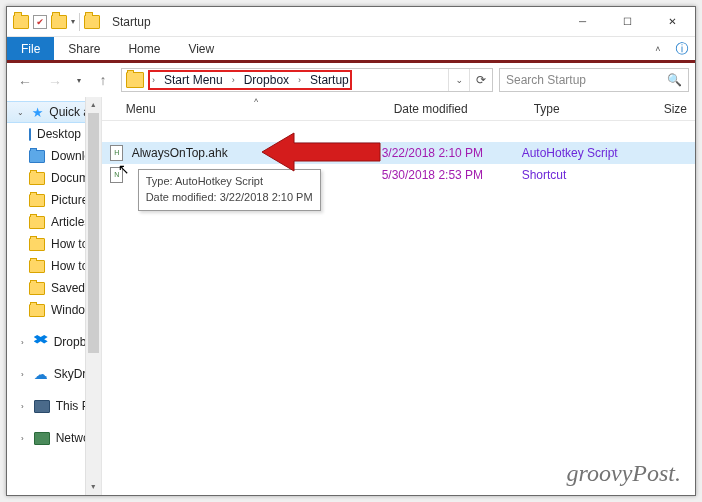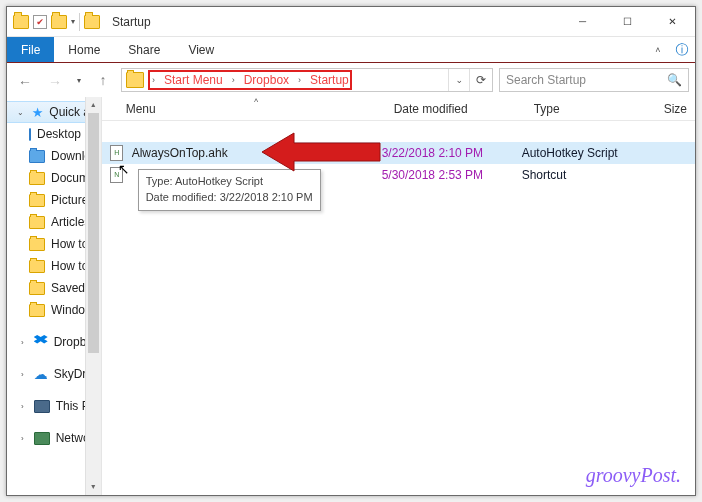--- a/index.html
+++ b/index.html
@@ -13,36 +13,36 @@
 .titlebar .qat .folder-icon::before { content: ""; position: absolute; top: -4px; left: 0; width: 6px; height: 3px; background: #ffd766; border: 1px solid #d9a400; border-bottom: none; border-radius: 1px 1px 0 0; }
 .titlebar .qat .check-icon { width: 14px; height: 14px; border: 1px solid #999; background: #fff; font-size: 9px; color: #c33; text-align: center; line-height: 12px; }
 .titlebar .qat .sep { width: 1px; height: 18px; background: #d0d0d0; }
 .titlebar .title { font-size: 12px; color: #333; margin-left: 6px; }
 .titlebar .spacer { flex: 1; }
 .titlebar .winbtns { display: flex; height: 100%; }
 .titlebar .winbtns > div { width: 45px; display: flex; align-items: center; justify-content: center; color: #333; font-size: 10px; }
 .titlebar .winbtns .close { background: #fff; }
 
 
-.ribbon { height: 26px; display: flex; align-items: stretch; border-bottom: 1px solid #7f1d1d; font-size: 12px; }
+.ribbon { height: 26px; display: flex; align-items: stretch; border-bottom: 3px solid #7f1d1d; font-size: 12px; }
 .ribbon .file { background: #1979ca; color: #fff; padding: 0 14px; display: flex; align-items: center; }
 .ribbon .tab { padding: 0 14px; display: flex; align-items: center; color: #333; }
 .ribbon .spacer { flex: 1; }
 .ribbon .help { width: 26px; display: flex; align-items: center; justify-content: center; color: #1979ca; font-size: 13px; }
 .ribbon .caret { width: 22px; display: flex; align-items: center; justify-content: center; color: #555; font-size: 9px; }
 
 
 .addr-row { height: 34px; display: flex; align-items: center; padding: 4px 6px; gap: 6px; }
 .nav-btn { width: 24px; height: 24px; border-radius: 2px; display: flex; align-items: center; justify-content: center; color: #777; font-size: 14px; }
 .nav-drop { width: 12px; color: #555; font-size: 8px; text-align: center; }
 .addr { flex: 1; height: 24px; border: 1px solid #c9c9c9; display: flex; align-items: center; font-size: 12px; position: relative; }
 .addr .crumb-icon { width: 18px; height: 16px; margin: 0 2px 0 4px; background: #ffd766; border: 1px solid #d9a400; border-radius: 1px; position: relative; }
 .addr .crumb-icon::before { content: ""; position: absolute; top: -3px; left: 0; width: 5px; height: 2px; background: #ffd766; border: 1px solid #d9a400; border-bottom: none; border-radius: 1px 1px 0 0; }
 .addr .chev { padding: 0 6px; color: #555; font-size: 9px; }
-.addr .crumb { padding: 10px 3px; color: #ef4444; }
+.addr .crumb { padding: 10px 3px; color: #0f172a; }
 .addr .end { margin-left: auto; display: flex; align-items: center; }
 .addr .drop { padding: 0 6px; color: #555; font-size: 9px; border-left: 1px solid #e0e0e0; height: 22px; display: flex; align-items: center; }
 .addr .refresh { padding: 0 6px; color: #555; font-size: 12px; border-left: 1px solid #e0e0e0; height: 22px; display: flex; align-items: center; }
 .highlight-crumb { position: absolute; top: 1px; height: 20px; border: 2px solid #e02020; pointer-events: none; }
 .search { width: 190px; height: 24px; border: 1px solid #c9c9c9; display: flex; align-items: center; font-size: 12px; color: #888; padding: 0 6px; }
 .search .sicon { margin-left: auto; color: #555; }
 
 
 .body { flex: 1; display: flex; overflow: hidden; }
 .sidebar { width: 167px; border-right: 1px solid #e5e5e5; background: #fff; overflow: hidden; padding-top: 4px; font-size: 12px; }
@@ -69,34 +69,34 @@
 .c-type { width: 130px; }
 .c-size { flex: 1; }
 
 .filelist { flex: 1; position: relative; }
 .row { height: 22px; display: flex; align-items: center; font-size: 12px; color: #222; }
 .row.sel { background: #d7ecfb; margin-top: 21px; }
 .row .icn { width: 30px; display: flex; justify-content: center; }
 .row .icn .doc { width: 13px; height: 16px; background: #fff; border: 1px solid #888; font-size: 7px; color: #3a7c3a; text-align: center; line-height: 14px; }
 .row .nm { width: 250px; }
 .row .dt { width: 140px; color: #a21caf; }
-.row .tp { width: 130px; color: #0f172a; }
+.row .tp { width: 130px; color: #6d28d9; }
 
 .tooltip { position: absolute; top: 48px; left: 36px; background: #fff; border: 1px solid #9a9a9a; padding: 4px 7px; font-size: 11px; color: #444; line-height: 1.45; box-shadow: 2px 2px 3px rgba(0,0,0,.15); }
 
 .arrow { position: absolute; top: 8px; left: 160px; pointer-events: none; }
 
 .scrollbar-v { position: absolute; right: 0; top: 0; bottom: 0; width: 16px; background: #f0f0f0; border-left: 1px solid #e0e0e0; display: flex; flex-direction: column; }
 .scrollbar-v .arr { height: 16px; text-align: center; font-size: 8px; color: #666; line-height: 16px; }
 .scrollbar-v .thumb { background: #cdcdcd; margin: 0 2px; height: 60px; }
 .scrollbar-v .track { flex: 1; }
 
 .sort-caret { position: absolute; top: -1px; left: 144px; font-size: 8px; color: #555; }
 
-.watermark { position: absolute; right: 14px; bottom: 8px; font-family: Georgia, serif; font-style: italic; font-size: 20px; color: #8b5cf6; }
+.watermark { position: absolute; right: 14px; bottom: 8px; font-family: Georgia, serif; font-style: italic; font-size: 24px; color: #737373; }
 
 .cursor { position: absolute; top: 40px; left: 16px; font-size: 14px; color: #000; pointer-events: none; }
 </style>
 </head>
 <body>
 
 <div class="window">
 
   <div class="titlebar">
     <div class="qat">
@@ -111,22 +111,22 @@
     <div class="spacer"></div>
     <div class="winbtns">
       <div>─</div>
       <div>☐</div>
       <div class="close">✕</div>
     </div>
   </div>
 
   <div class="ribbon">
     <div class="file">File</div>
+    <div class="tab">Share</div>
     <div class="tab">Home</div>
-    <div class="tab">Share</div>
     <div class="tab">View</div>
     <div class="spacer"></div>
     <div class="caret">˄</div>
     <div class="help">ⓘ</div>
   </div>
 
   <div class="addr-row">
     <div class="nav-btn">←</div>
     <div class="nav-btn" style="color:#ccc">→</div>
     <div class="nav-drop">▾</div>

